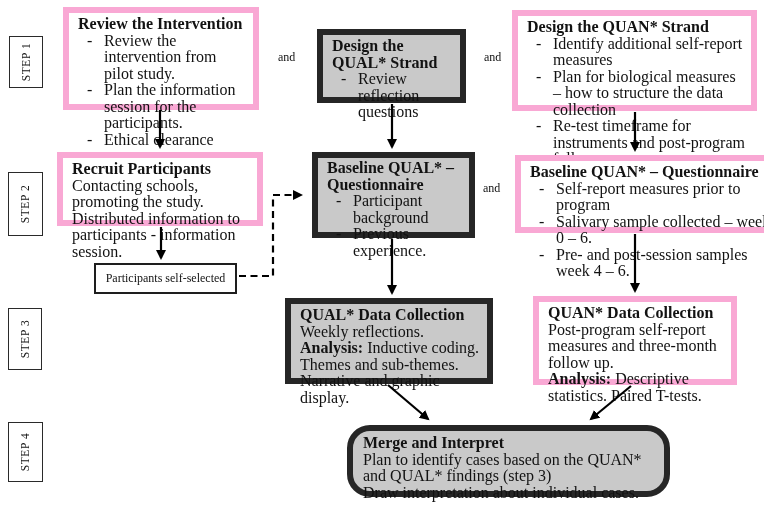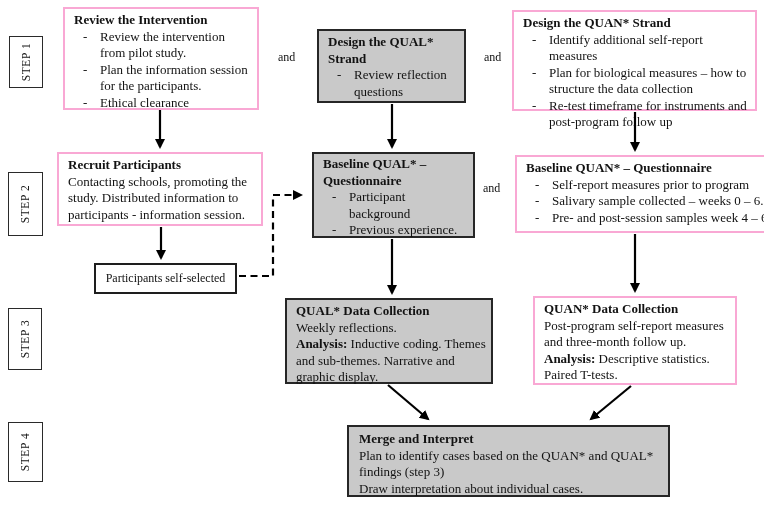--- a/index.html
+++ b/index.html
@@ -1,22 +1,22 @@
 <!DOCTYPE html>
 <html><head>
 <meta charset="utf-8">
 <style>
   html,body { margin:0; padding:0; background:#ffffff; }
   .canvas {
     position:relative; width:764px; height:506px; background:#ffffff;
     font-family:"Liberation Serif","DejaVu Serif",serif; color:#121212; overflow:hidden;
   }
   .box {
-    position:absolute; box-sizing:border-box; border:2px solid #f9a8d4;
-    background:#ffffff; font-size:13px; line-height:16.5px; padding:3px 5px 3px 9px;
+    position:absolute; box-sizing:border-box; border:6px solid #f9a8d4;
+    background:#ffffff; font-size:16px; line-height:16.5px; padding:3px 5px 3px 9px;
   }
   .box.gray { background:#c9c9c9; border-color:#262626; }
   .box .title { font-weight:bold; }
   .li { position:relative; padding-left:26px; }
   .li .dash { position:absolute; left:9px; }
   .box p { margin:0; }
   .b { font-weight:bold; }
   .stepbox {
     position:absolute; box-sizing:border-box; border:1.5px solid #2a2a2a; background:#fff;
     display:flex; align-items:center; justify-content:center;
@@ -49,21 +49,21 @@
   #box-baseline-qual  { left:312px; top:152px; width:163px; height:86px; padding-top:2px; }
   #box-baseline-quan  { left:515px; top:155px; width:281px; height:78px; }
   #and3 { left:483px; top:181px; }
   #box-self-selected  { left:94px;  top:263px; width:143px; height:31px; }
 
   
   #box-qual-data { left:285px; top:298px; width:208px; height:86px; }
   #box-quan-data { left:533px; top:296px; width:204px; height:89px; }
 
   
-  #box-merge { left:347px; top:425px; width:323px; height:72px; padding:4px 10px; }
+  #box-merge { left:347px; top:425px; width:323px; height:72px; padding:4px 10px;border-radius:23px; }
 </style>
 </head>
 <body>
 
 <div class="canvas">
 
   <div class="stepbox" id="step1">
       <span>STEP 1</span>
     </div>
   <div class="stepbox" id="step2">

